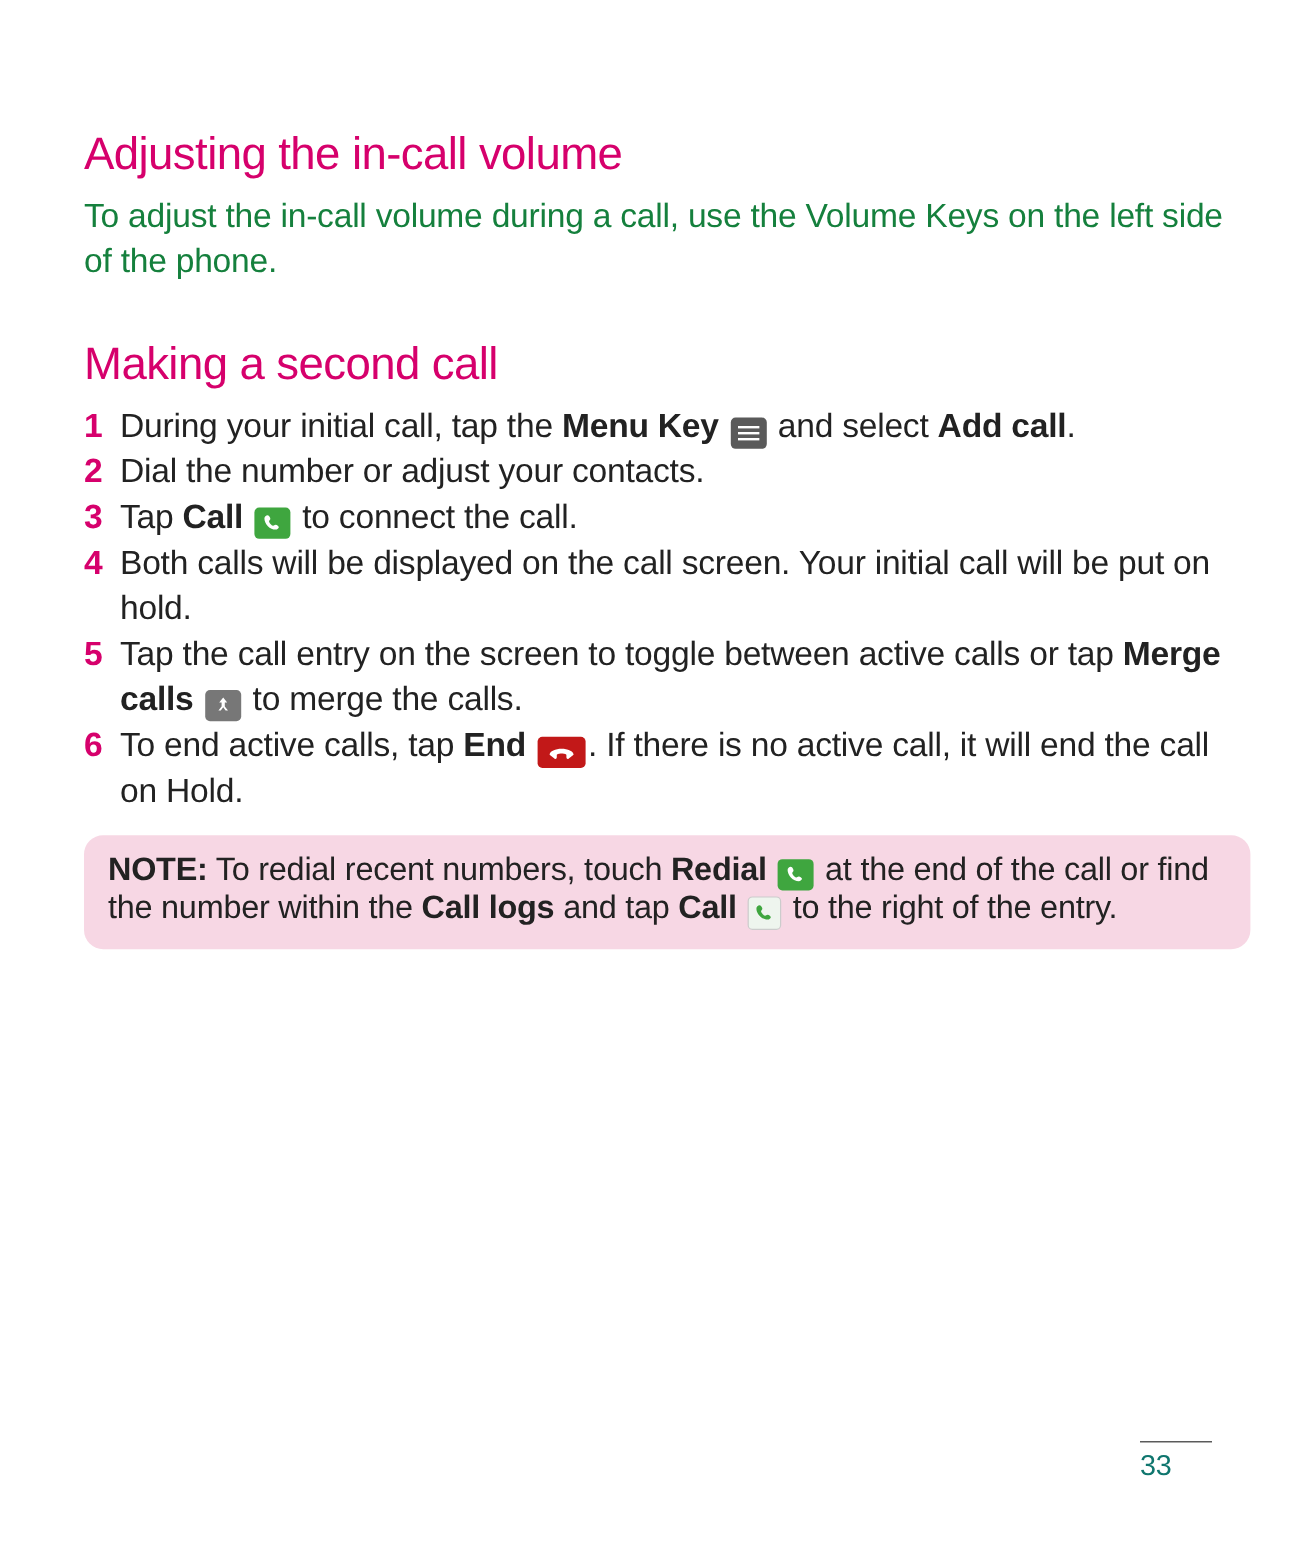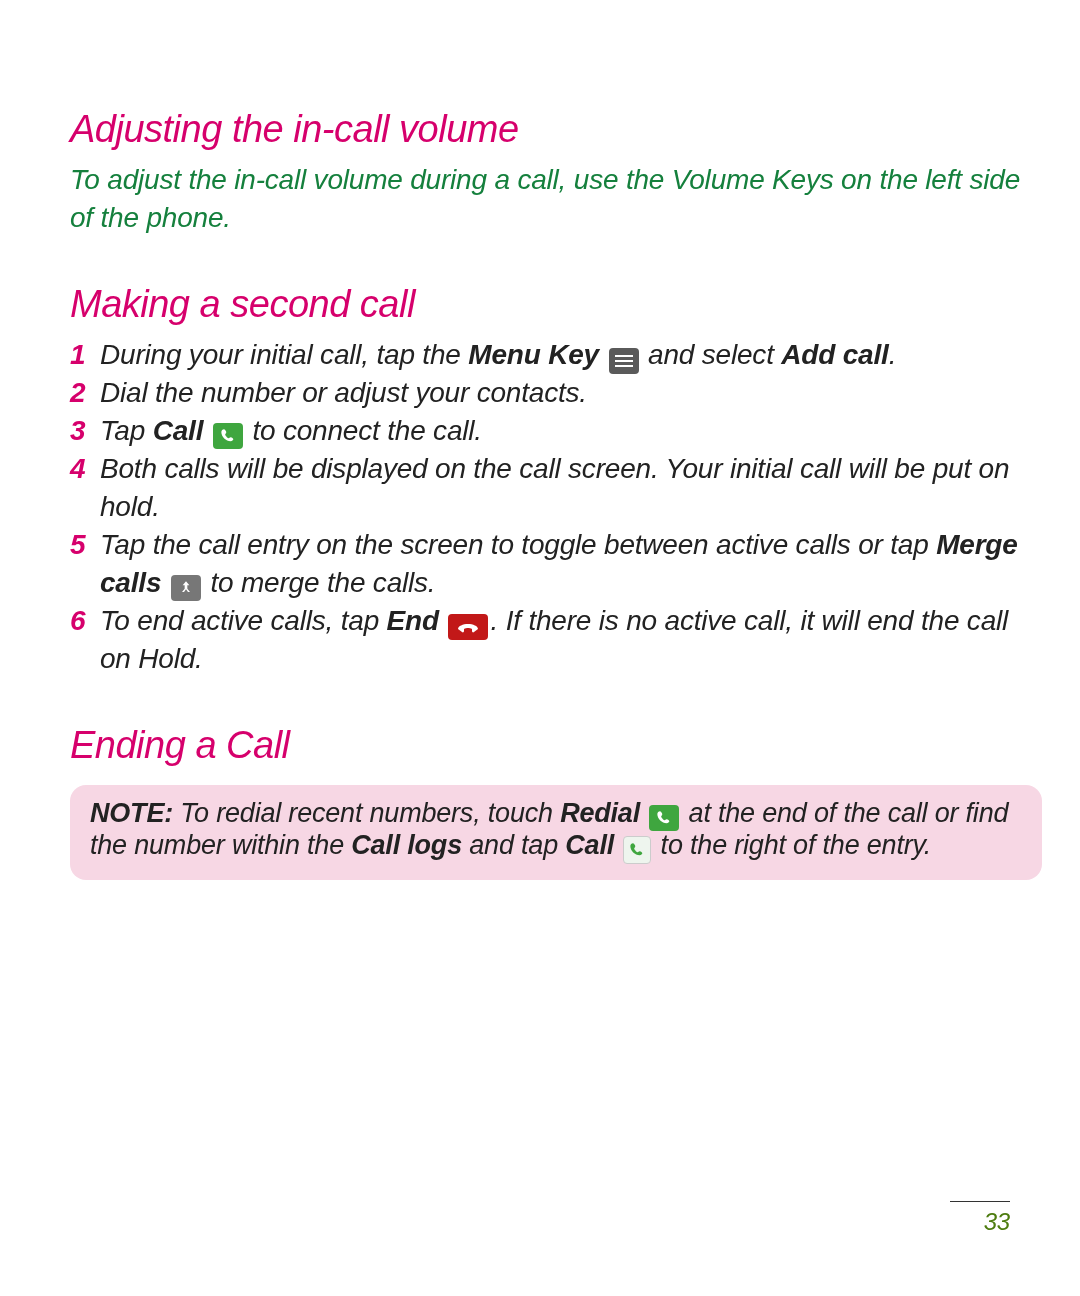--- a/index.html
+++ b/index.html
@@ -5,21 +5,20 @@
   html,body{margin:0;padding:0;background:#fff;}
   .page{
     width:1080px;
     height:1296px;
     box-sizing:border-box;
     padding:108px 38px 40px 70px;
     font-family:"Helvetica Neue",Helvetica,Arial,sans-serif;
     color:#222;
     position:relative;
     letter-spacing:-0.2px;
-    font-style:italic;
   }
   h2{
     font-family:"Helvetica Neue",Helvetica,Arial,sans-serif;
     font-weight:400;
     color:#d6006c;
     font-size:38px;
     margin:0 0 10px 0;
     letter-spacing:-0.5px;
   }
   h2.sec2{margin-top:46px;}
@@ -74,22 +73,21 @@
     margin:18px 0 16px 0;
     font-size:27px;
     line-height:28px;
     font-weight:300;
   }
   .page-footer{
     position:absolute;
     right:70px;
     bottom:60px;
     font-size:24px;
-    color:#4d7c0f;
-    text-align:right;
+    color:#0f766e;
     font-weight:300;
   }
   .page-footer .rule{
     width:60px;height:1px;background:#333;margin:0 0 6px auto;
   }
 </style>
 </head>
 <body>
 
 <div class="page">
@@ -148,21 +146,20 @@
         <span>To end active calls, tap </span><span class="bold">End</span>
         <span class="icon icon-end">
           <svg width="24" height="14" viewBox="0 0 24 14">
               <path fill="#fff" d="M2 9c0-3 5-5 10-5s10 2 10 5l-4 3c-1 1-2 0-2-1V9c-1-1-3-1-4-1s-3 0-4 1v2c0 1-1 2-2 1L2 9z"></path>
             </svg>
         </span><span>. If there is no active call, it will end the call on Hold.</span>
       </span>
     </li>
   </ol>
 
-  <h2 class="sec3">Ending a Call</h2>
 
   <div class="notebox">
     <span class="bold">NOTE:</span><span> To redial recent numbers, touch </span><span class="bold">Redial</span>
     <span class="icon icon-redial">
       <svg width="16" height="16" viewBox="0 0 24 24">
           <path fill="#fff" d="M6 2c1 0 2 1 3 3s0 3-1 4 2 5 4 6 2-1 4-1 4 2 4 3-2 3-4 3C9 20 2 13 2 6c0-2 2-4 4-4z"></path>
         </svg>
     </span><span> at the end of the call or find the number within the </span><span class="bold">Call logs</span><span> and tap </span><span class="bold">Call</span>
     <span class="icon icon-call-small">
       <svg width="16" height="16" viewBox="0 0 24 24">

